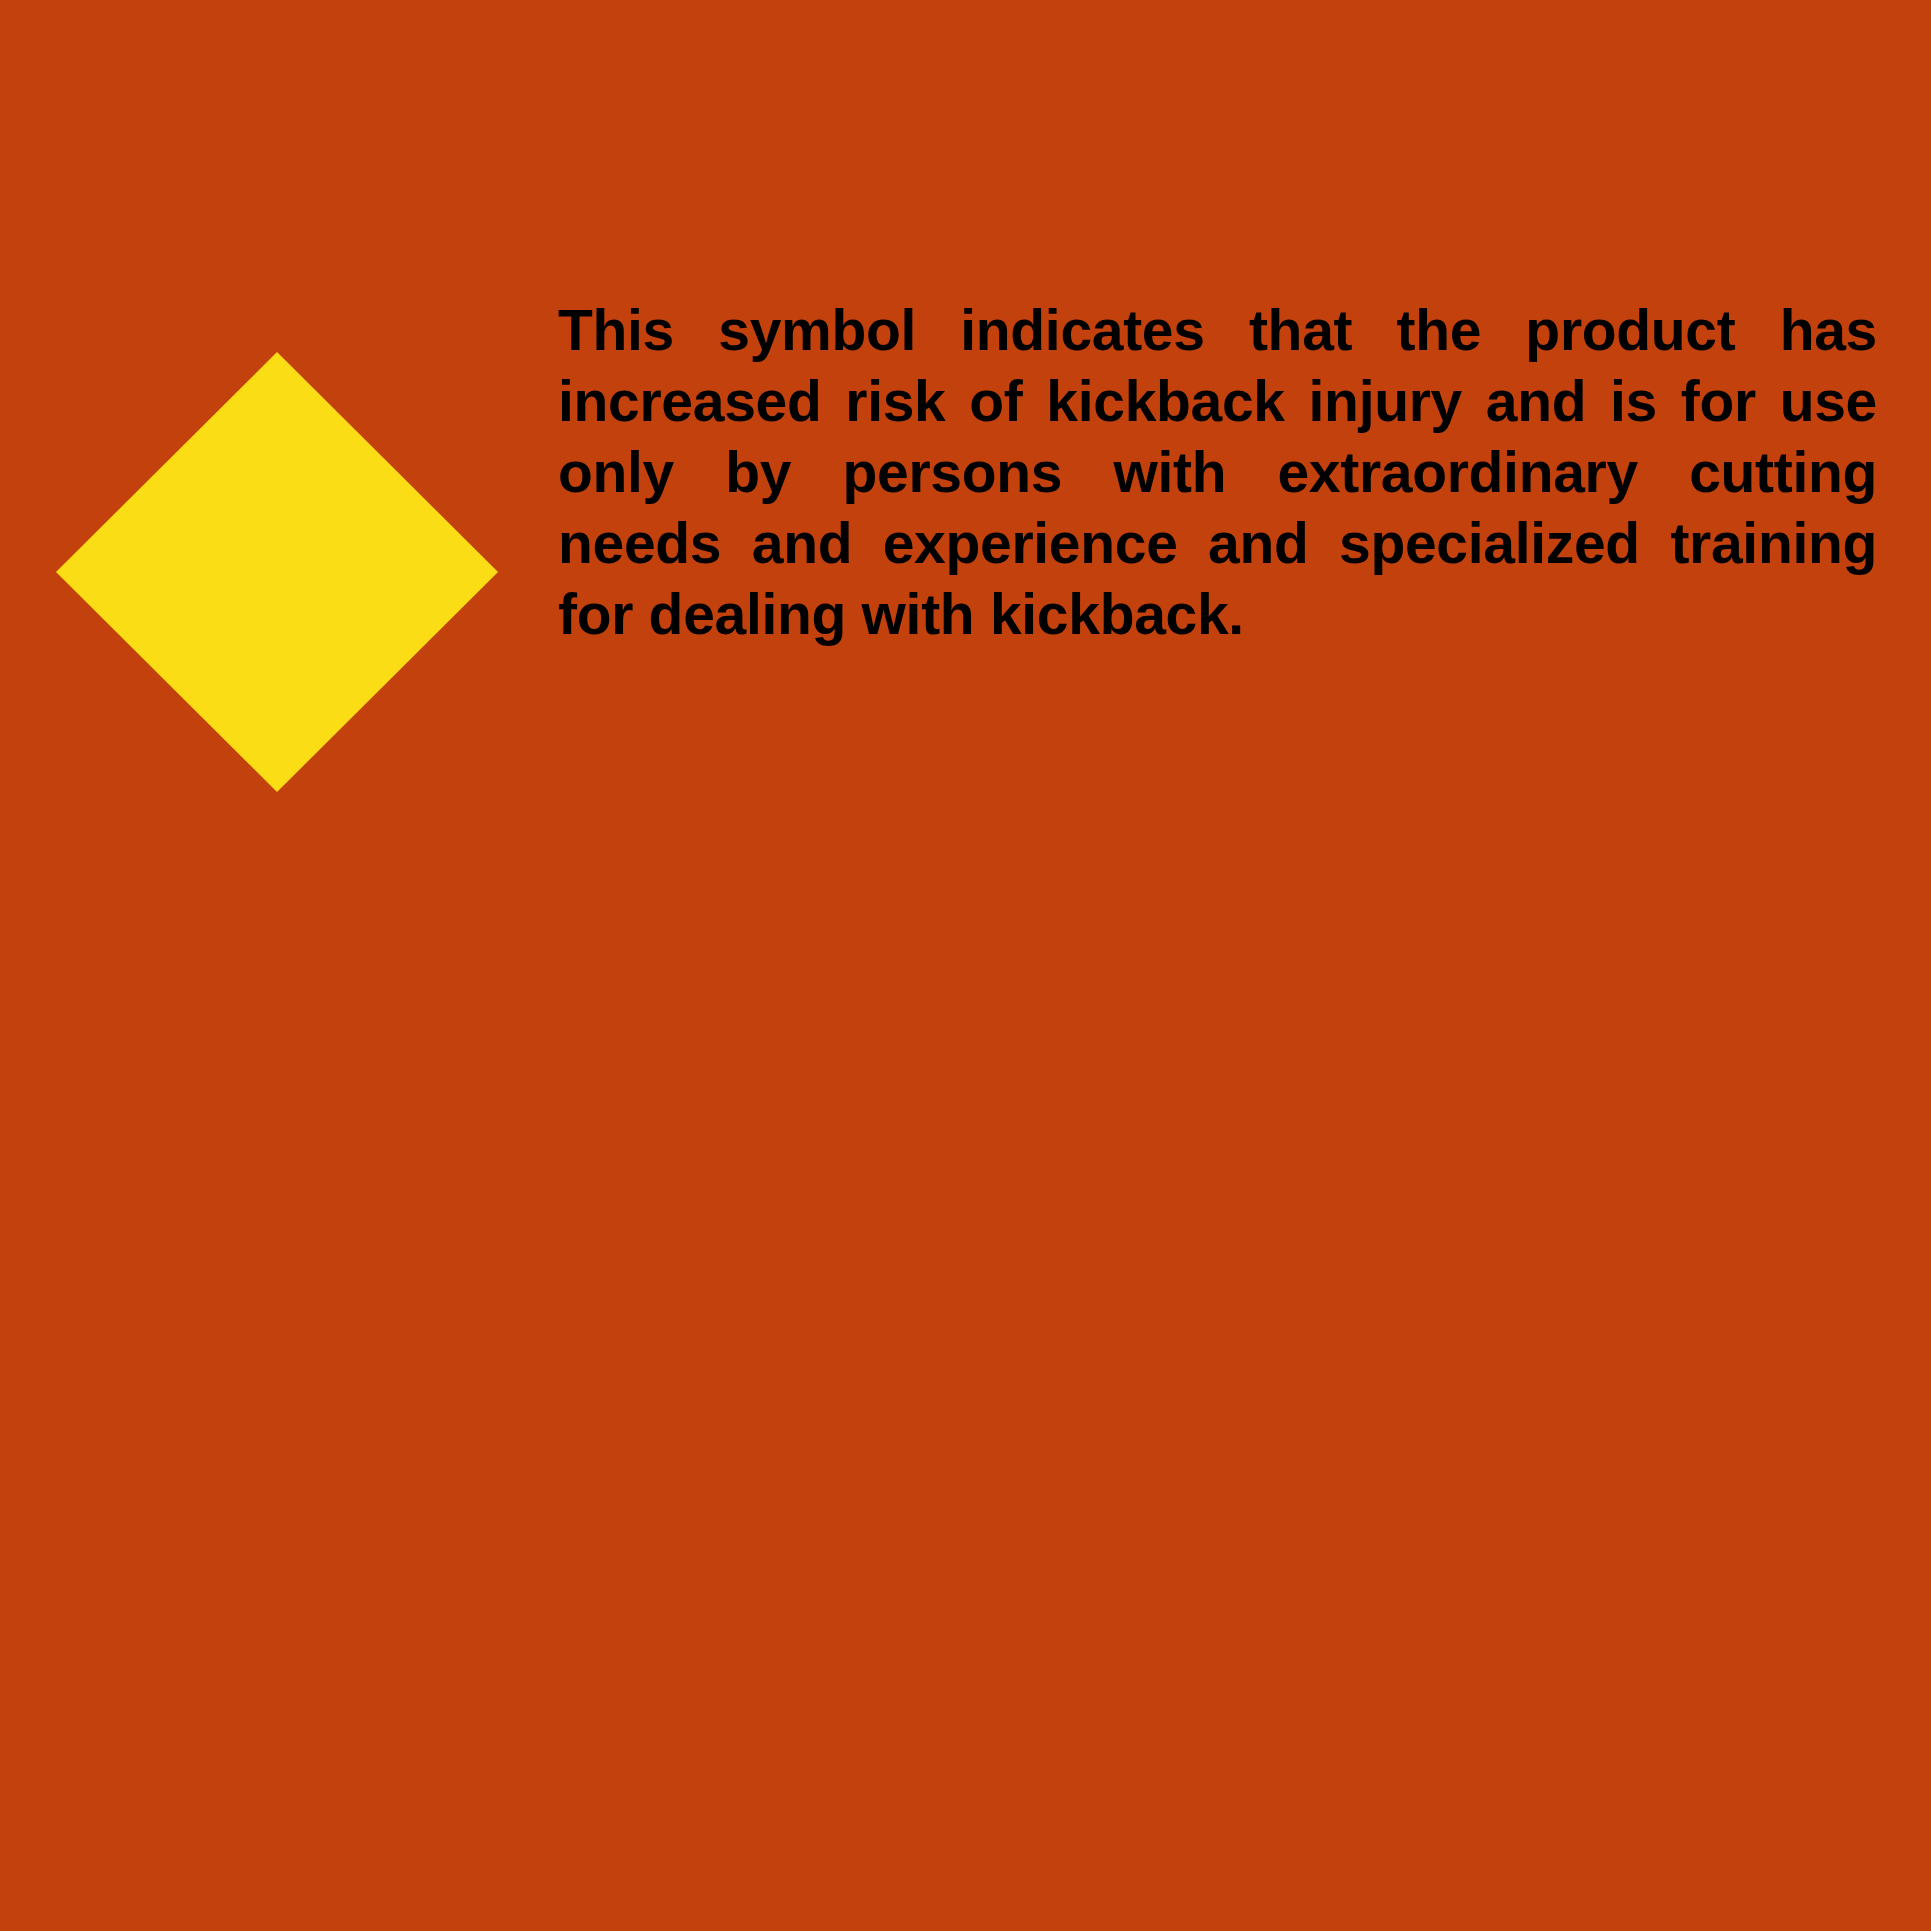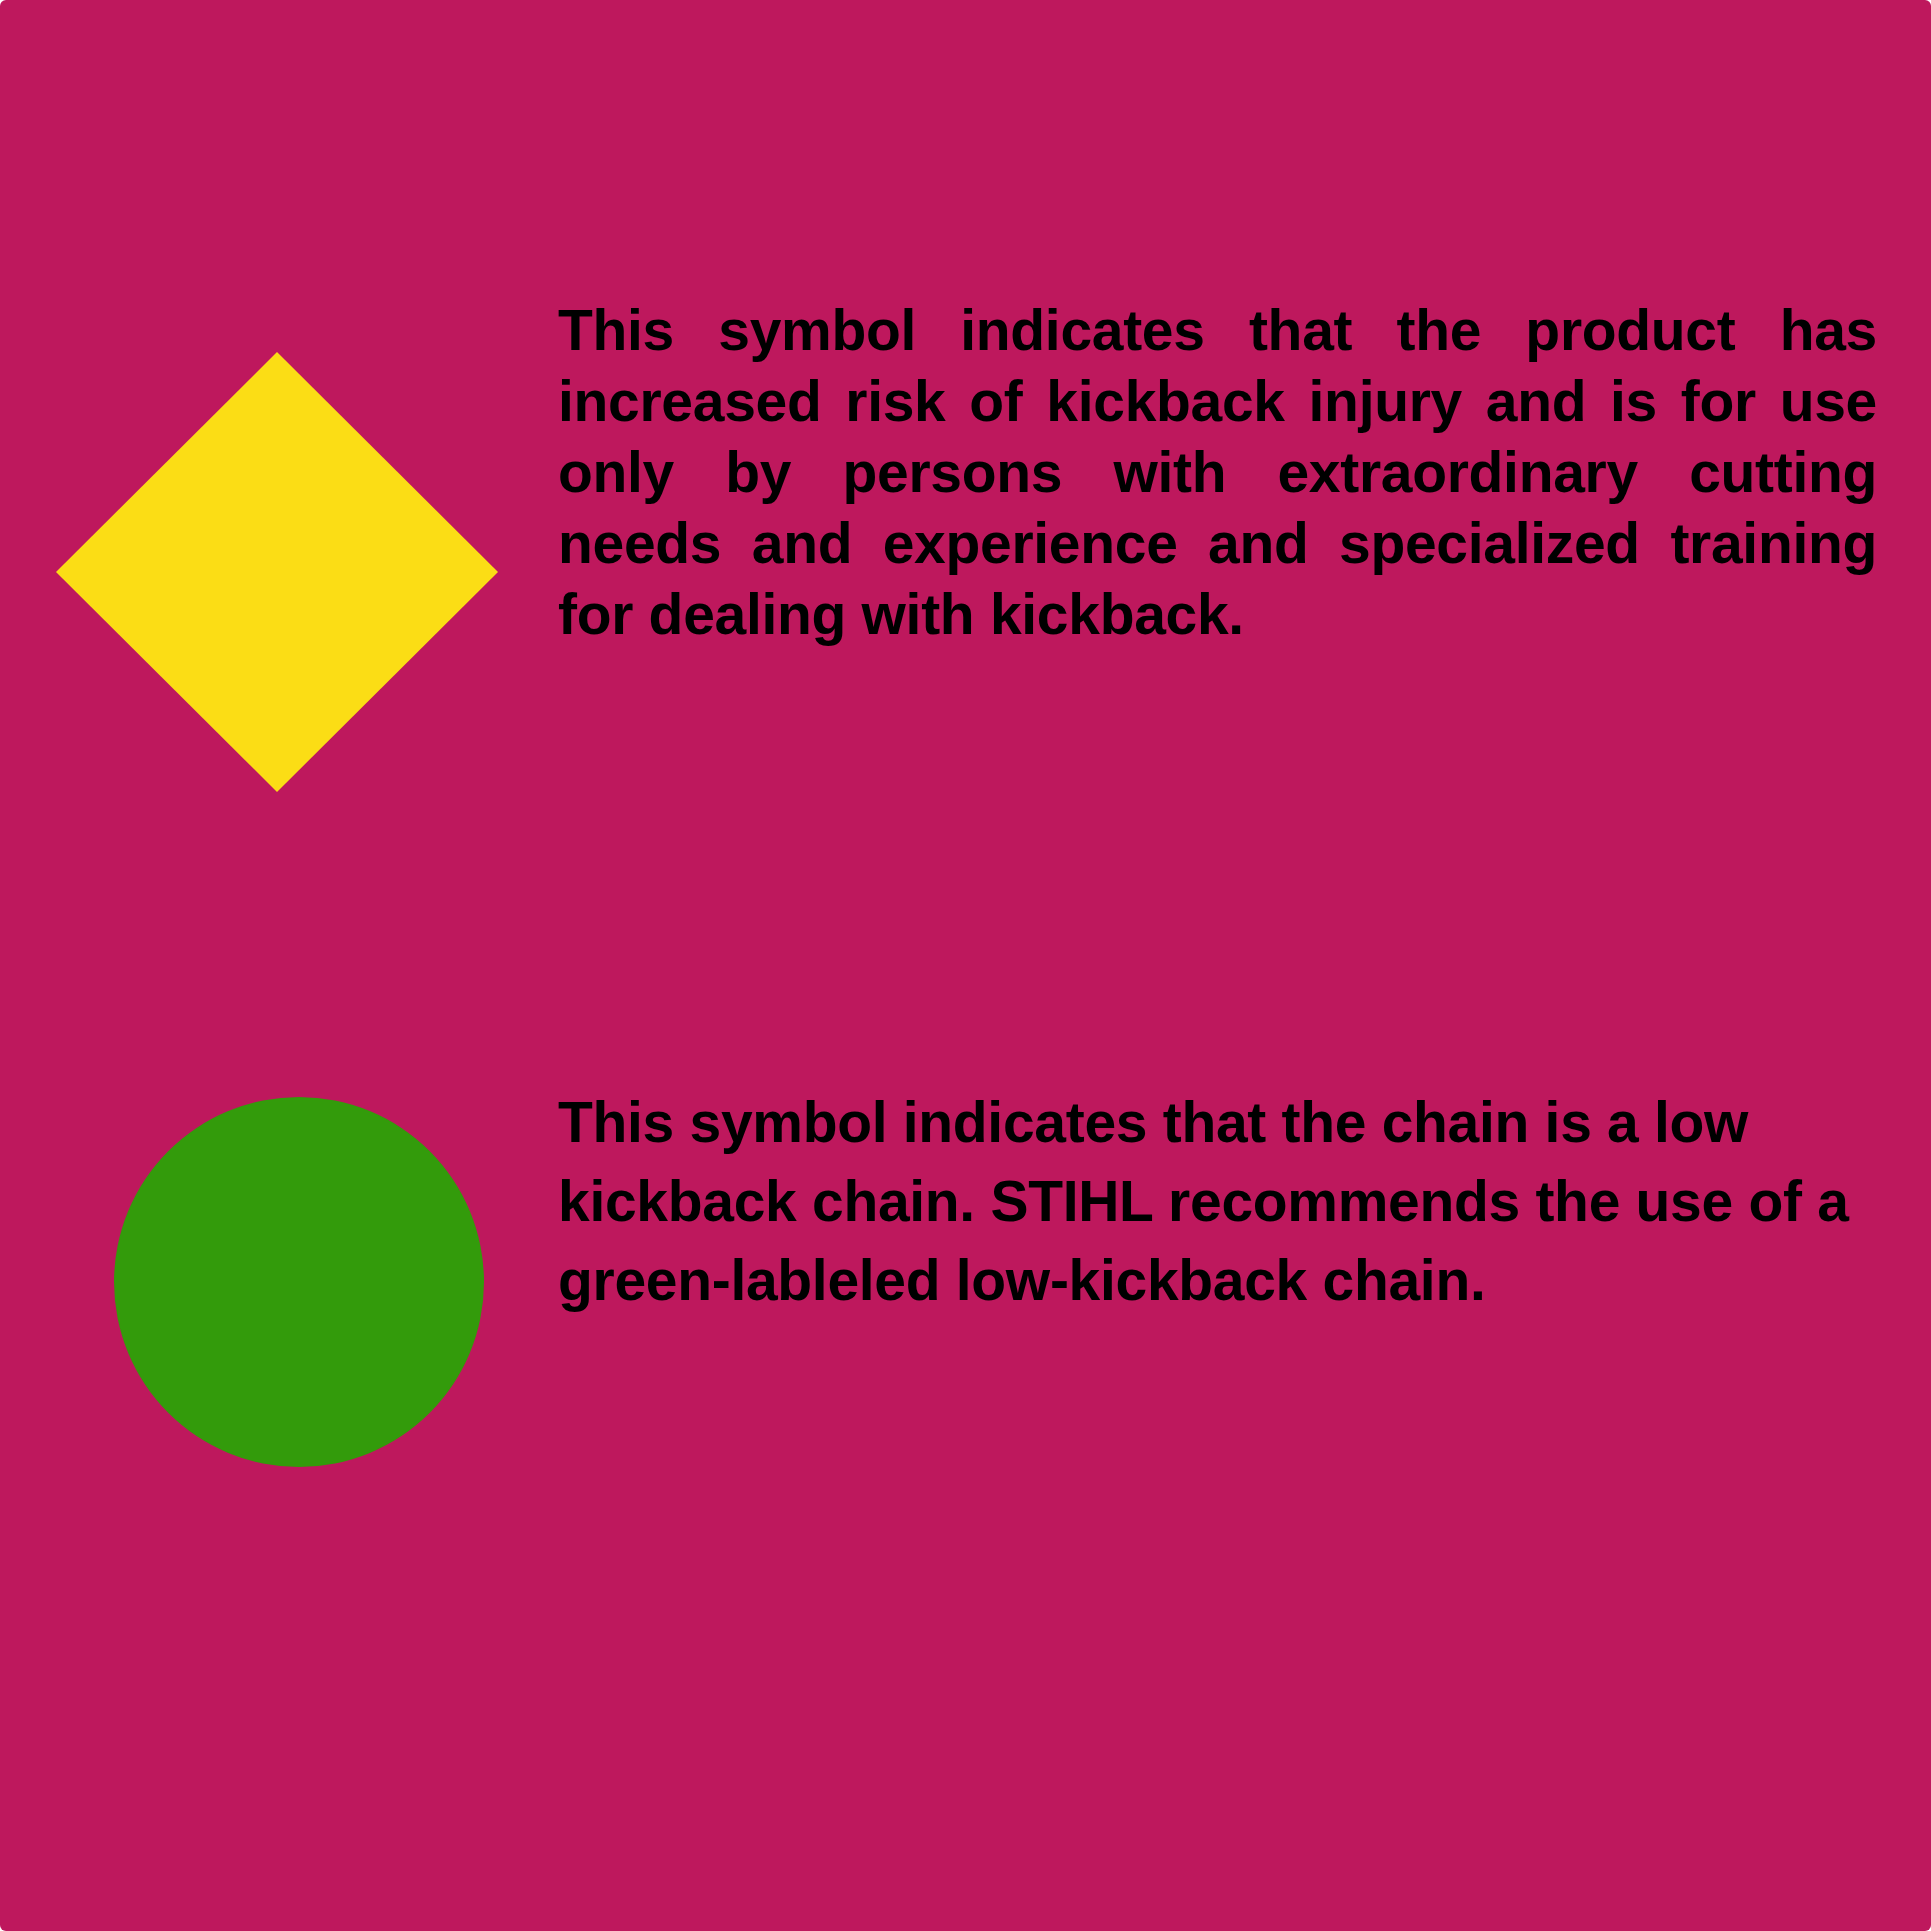--- a/index.html
+++ b/index.html
@@ -12,22 +12,21 @@
     height: 1931px;
     overflow: hidden;
     font-family: "Liberation Sans", sans-serif;
     -webkit-font-smoothing: antialiased;
   }
 
   #page {
     position: relative;
     width: 1931px;
     height: 1931px;
-    background: #be185d;
-    border-radius: 6px;
+    background: #c2410c;
   }
 
   
 
   .symbol-row {
     position: absolute;
     left: 0;
     width: 1931px;
   }
 
@@ -111,26 +110,15 @@
     <div class="symbol-cell" id="diamond-wrap">
       <div class="diamond" style="background: rgb(251, 221, 21);"></div>
     </div>
 
     <div class="text-block" id="warning-text" style="text-align: justify;">
       <p>This symbol indicates that the product has increased risk of kickback injury and is for use only by persons with extraordinary cutting needs and experience and specialized training for dealing with kickback.</p>
     </div>
 
   </div>
 
-  <div class="symbol-row" id="row-lowkick">
-
-    <div class="symbol-cell" id="circle-wrap">
-      <div class="circle" style="background: rgb(51, 155, 11);"></div>
-    </div>
-
-    <div class="text-block" id="lowkick-text" style="text-align: left;">
-      <p>This symbol indicates that the chain is a low kickback chain. STIHL recommends the use of a green-lableled low-kickback chain.</p>
-    </div>
-
-  </div>
 
 </div>
 
 
 </body></html>

